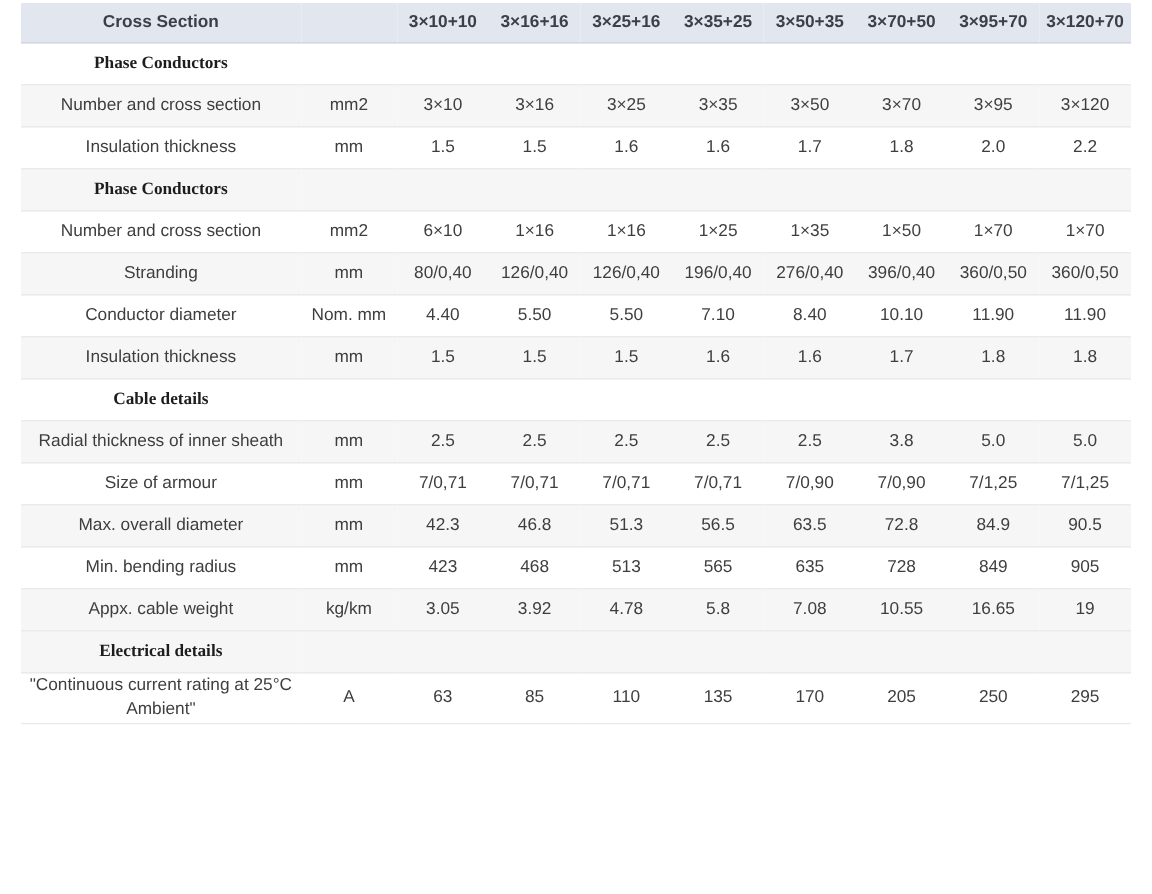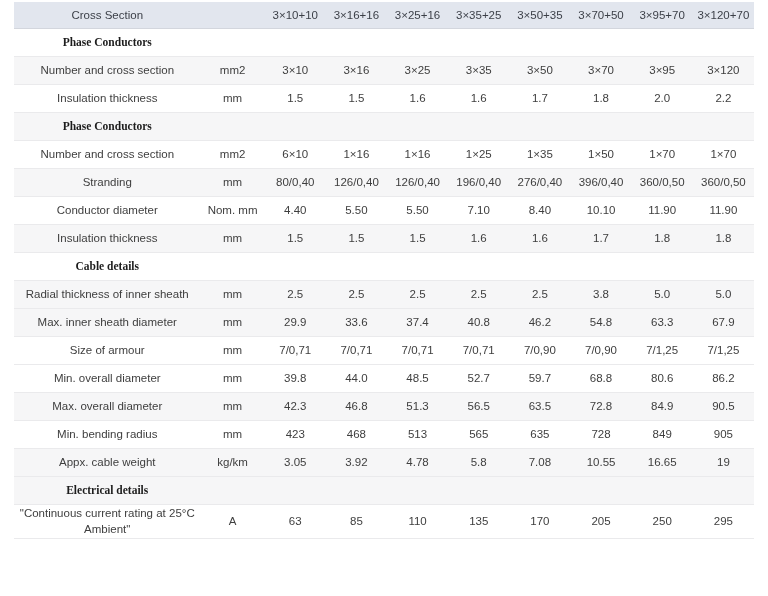--- a/index.html
+++ b/index.html
@@ -20,21 +20,21 @@
   }
   col.c-label { width: 186px; }
   col.c-unit  { width: 64px; }
   col.c-val   { width: 61px; }
 
   table.spec th {
     height: 24px;
     background: #e2e6ee;
     color: #3b3f47;
     font-size: 11.5px;
-    font-weight: normal;
+    font-weight: bold;
     text-align: center;
     vertical-align: middle;
     padding: 1px 2px;
     border-bottom: 1px solid #d3d6dd;
     margin-left: 33px;
   }
   table.spec td {
     height: 25px;
     font-size: 11.5px;
     color: #3e3e3e;
@@ -173,55 +173,31 @@
           <td>mm</td>
           <td>2.5</td>
           <td>2.5</td>
           <td>2.5</td>
           <td>2.5</td>
           <td>2.5</td>
           <td>3.8</td>
           <td>5.0</td>
           <td>5.0</td>
         </tr>
-        <tr class="stripe">
-          <td>Max. inner sheath diameter</td>
-          <td>mm</td>
-          <td>29.9</td>
-          <td>33.6</td>
-          <td>37.4</td>
-          <td>40.8</td>
-          <td>46.2</td>
-          <td>54.8</td>
-          <td>63.3</td>
-          <td>67.9</td>
-        </tr>
         <tr>
           <td>Size of armour</td>
           <td>mm</td>
           <td>7/0,71</td>
           <td>7/0,71</td>
           <td>7/0,71</td>
           <td>7/0,71</td>
           <td>7/0,90</td>
           <td>7/0,90</td>
           <td>7/1,25</td>
           <td>7/1,25</td>
-        </tr>
-        <tr>
-          <td>Min. overall diameter</td>
-          <td>mm</td>
-          <td>39.8</td>
-          <td>44.0</td>
-          <td>48.5</td>
-          <td>52.7</td>
-          <td>59.7</td>
-          <td>68.8</td>
-          <td>80.6</td>
-          <td>86.2</td>
         </tr>
         <tr class="stripe">
           <td>Max. overall diameter</td>
           <td>mm</td>
           <td>42.3</td>
           <td>46.8</td>
           <td>51.3</td>
           <td>56.5</td>
           <td>63.5</td>
           <td>72.8</td>

